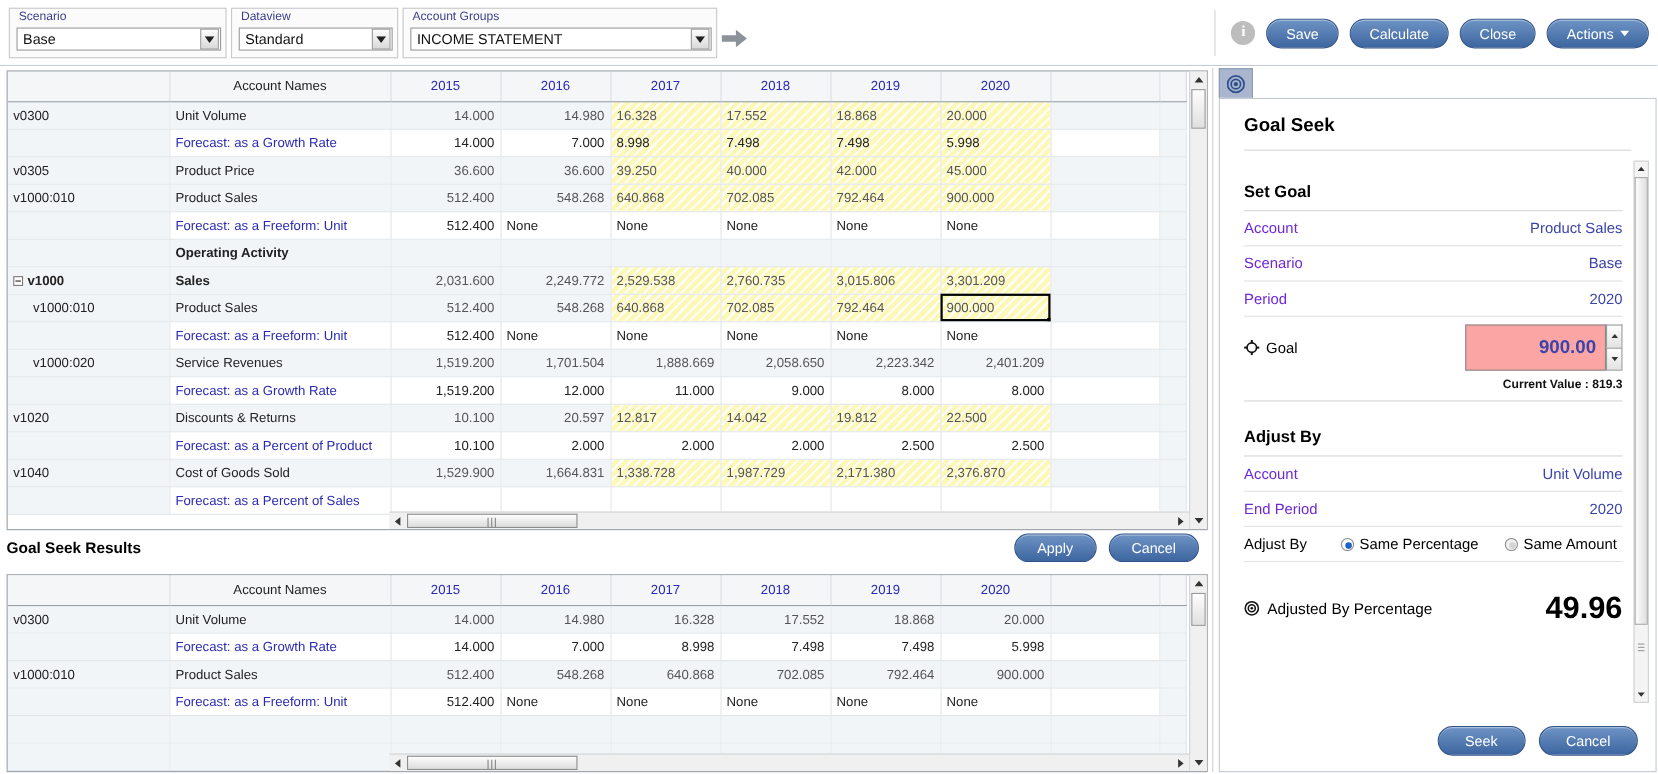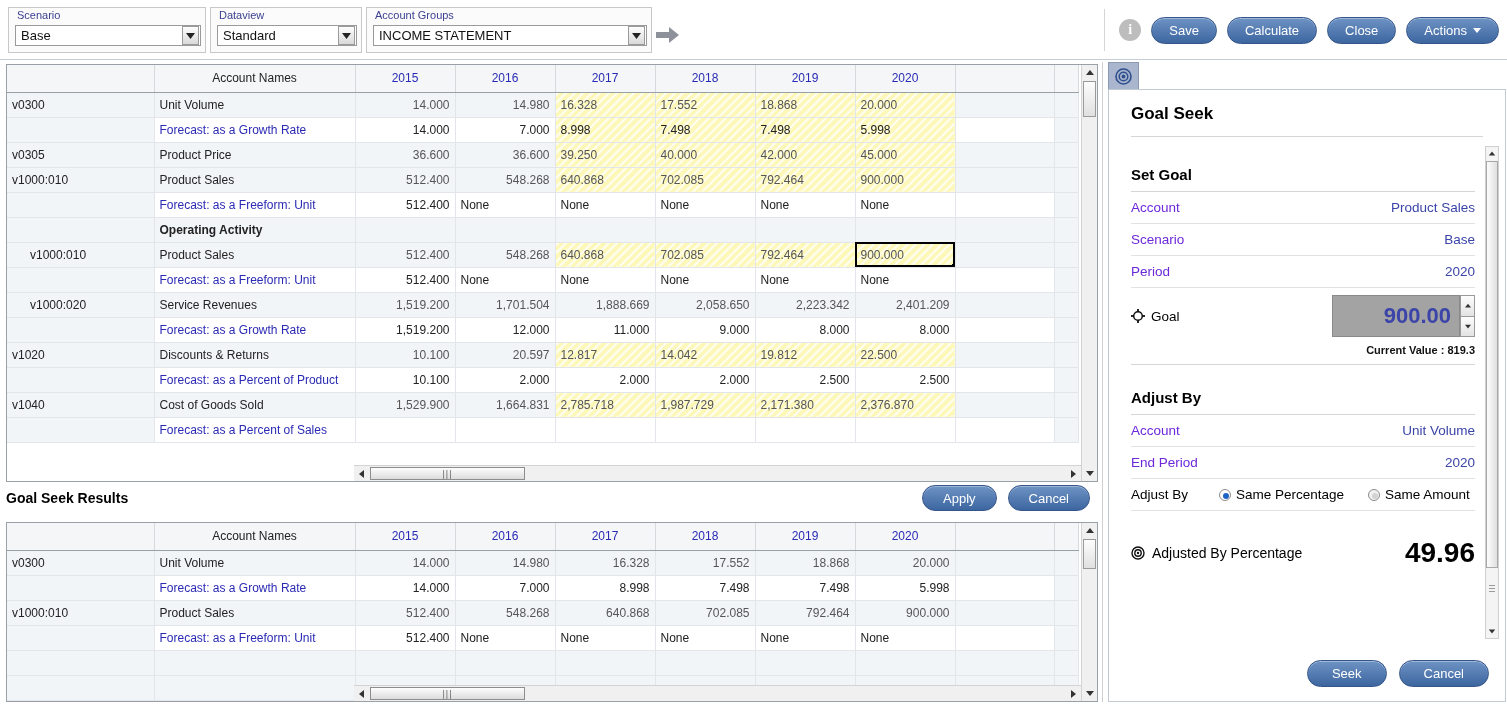--- a/index.html
+++ b/index.html
@@ -264,24 +264,24 @@
   .row .val { font-size:13.5px; color:#3b44a8; }
   .goal-row {
     display:flex; align-items:center; justify-content:space-between;
     height:56px; position:relative;
   }
   .goal-left { display:flex; align-items:center; gap:6px; font-size:13.5px;}
   .goal-input {
     display:flex; align-items:stretch;
   }
   .goal-field {
-    width:128px; height:42px; border:1px solid #8a8a8a; background:#a3a3a3;
+    width:128px; height:42px; border:1px solid #8a8a8a; background:#fca5a5;
     display:flex; align-items:center; justify-content:flex-end;
     padding-right:8px;
-    font-size:22px; font-weight:bold; color:#3b44a8;
+    font-size:17px; font-weight:bold; color:#3b44a8;
   }
   .spin {
     width:15px; display:flex; flex-direction:column;
   }
   .spin div {
     flex:1; border:1px solid #9a9a9a; background:linear-gradient(#fdfdfd,#e3e3e3);
     display:flex; align-items:center; justify-content:center;
   }
   .spin div:first-child { border-bottom:none; }
   .cur-val {
@@ -499,20 +499,32 @@
               <td class="empty"></td>
               <td class="empty"></td>
               <td class="empty"></td>
               <td class="empty"></td>
               <td class="empty"></td>
               <td class="empty"></td>
               <td class="empty"></td>
               <td class="empty"></td>
             </tr>
             <tr>
+              <td class="code"><span class="collapse"></span><span style="font-weight: bold;">v1000</span></td>
+              <td class="name bold">Sales</td>
+              <td class="num">2,031.600</td>
+              <td class="num">2,249.772</td>
+              <td class="hl">2,529.538</td>
+              <td class="hl">2,760.735</td>
+              <td class="hl">3,015.806</td>
+              <td class="hl">3,301.209</td>
+              <td class="empty"></td>
+              <td class="empty"></td>
+            </tr>
+            <tr>
               <td class="code" style="padding-left: 23px;">v1000:010</td>
               <td class="name">Product Sales</td>
               <td class="num">512.400</td>
               <td class="num">548.268</td>
               <td class="hl">640.868</td>
               <td class="hl">702.085</td>
               <td class="hl">792.464</td>
               <td class="hl sel">900.000</td>
               <td class="empty"></td>
               <td class="empty"></td>
@@ -575,21 +587,21 @@
               <td class="numw">2.500</td>
               <td class="numw">2.500</td>
               <td class="emptyw"></td>
               <td class="empty"></td>
             </tr>
             <tr>
               <td class="code">v1040</td>
               <td class="name">Cost of Goods Sold</td>
               <td class="num">1,529.900</td>
               <td class="num">1,664.831</td>
-              <td class="hl">2,785.718</td>
+              <td class="hl">1,338.728</td>
               <td class="hl">1,987.729</td>
               <td class="hl">2,171.380</td>
               <td class="hl">2,376.870</td>
               <td class="empty"></td>
               <td class="empty"></td>
             </tr>
             <tr>
               <td class="code"></td>
               <td class="fc">Forecast: as a Percent of Sales</td>
               <td class="emptyw"></td>

